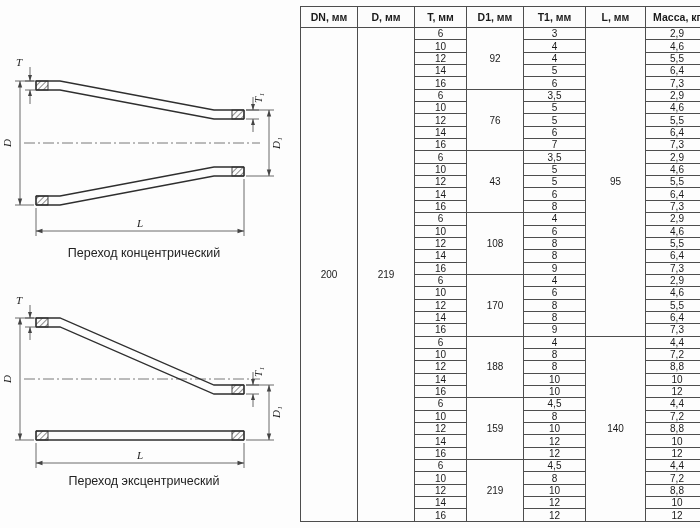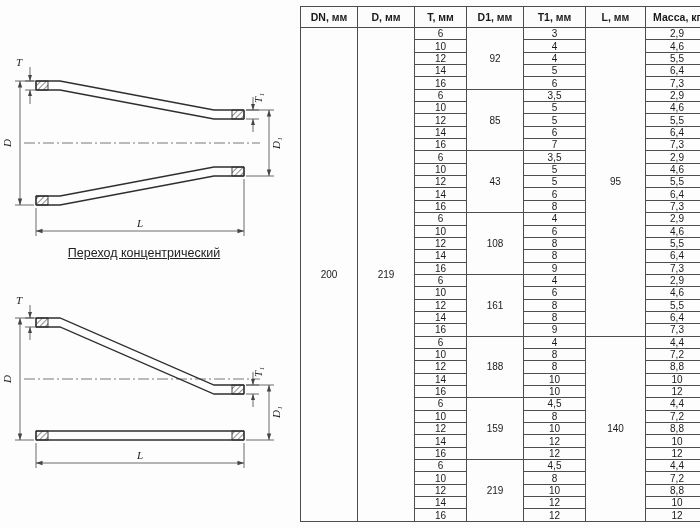--- a/index.html
+++ b/index.html
@@ -1,20 +1,20 @@
 <!DOCTYPE html>
 <html><head>
 <meta charset="utf-8">
 <style>
   html,body{margin:0;padding:0;background:#fff;}
   body{width:700px;height:528px;font-family:"Liberation Sans",sans-serif;color:#1a1a1a;position:relative;overflow:hidden;}
   .page{position:relative;width:700px;height:528px;background:#fdfdfd;}
   .drawings{position:absolute;left:0;top:0;width:288px;height:528px;}
   .drawing-block{position:absolute;left:2px;width:284px;}
-  .drawing-caption{text-align:center;font-size:12.5px;color:#222;margin-top:2px;text-decoration:underline;}
+  .drawing-caption{text-align:center;font-size:12.5px;color:#222;margin-top:2px;}
   svg{display:block;}
   .shape{stroke:#2e2e2e;stroke-width:1.3;fill:none;}
   .dim{stroke:#444;stroke-width:0.8;fill:none;}
   .arr{fill:#444;stroke:none;}
   .dimtext{font-family:"Liberation Serif",serif;font-style:italic;font-size:11px;fill:#222;}
   .cl{stroke:#555;stroke-width:0.8;stroke-dasharray:11 3 2 3;fill:none;}
   .hrect{stroke:#2e2e2e;stroke-width:0.9;}
 
   .spec-table{position:absolute;left:300px;top:6px;border-collapse:collapse;table-layout:fixed;width:408px;}
   .spec-table th,.spec-table td{border:1px solid #4d4d4d;text-align:center;vertical-align:middle;padding:0;overflow:hidden;white-space:nowrap;}
@@ -159,20 +159,21 @@
         </g>
         <g>
           <line class="dim" x1="34" y1="153" x2="34" y2="178"></line>
           <line class="dim" x1="242" y1="153" x2="242" y2="178"></line>
           <line class="dim" x1="34" y1="173" x2="242" y2="173"></line>
           <polygon class="arr" points="34,173 40.5,170.8 40.5,175.2"></polygon>
           <polygon class="arr" points="242,173 235.5,170.8 235.5,175.2"></polygon>
           <text class="dimtext" x="138" y="169" text-anchor="middle">L</text>
         </g>
       </svg>
+      <div class="drawing-caption">Переход эксцентрический</div>
     </div>
 
   </div>
 
   <table class="spec-table">
     <colgroup>
       <col style="width:57px">
         <col style="width:57px">
         <col style="width:52px">
       <col style="width:57px">
@@ -216,21 +217,21 @@
           <td>5</td>
           <td>6,4</td>
         </tr>
         <tr>
           <td>16</td>
           <td>6</td>
           <td>7,3</td>
         </tr>
         <tr>
           <td>6</td>
-          <td rowspan="5">85</td>
+          <td rowspan="5">76</td>
           <td>3,5</td>
           <td>2,9</td>
         </tr>
         <tr>
           <td>10</td>
           <td>5</td>
           <td>4,6</td>
         </tr>
         <tr>
           <td>12</td>
@@ -294,21 +295,21 @@
           <td>8</td>
           <td>6,4</td>
         </tr>
         <tr>
           <td>16</td>
           <td>9</td>
           <td>7,3</td>
         </tr>
         <tr>
           <td>6</td>
-          <td rowspan="5">161</td>
+          <td rowspan="5">170</td>
           <td>4</td>
           <td>2,9</td>
         </tr>
         <tr>
           <td>10</td>
           <td>6</td>
           <td>4,6</td>
         </tr>
         <tr>
           <td>12</td>

